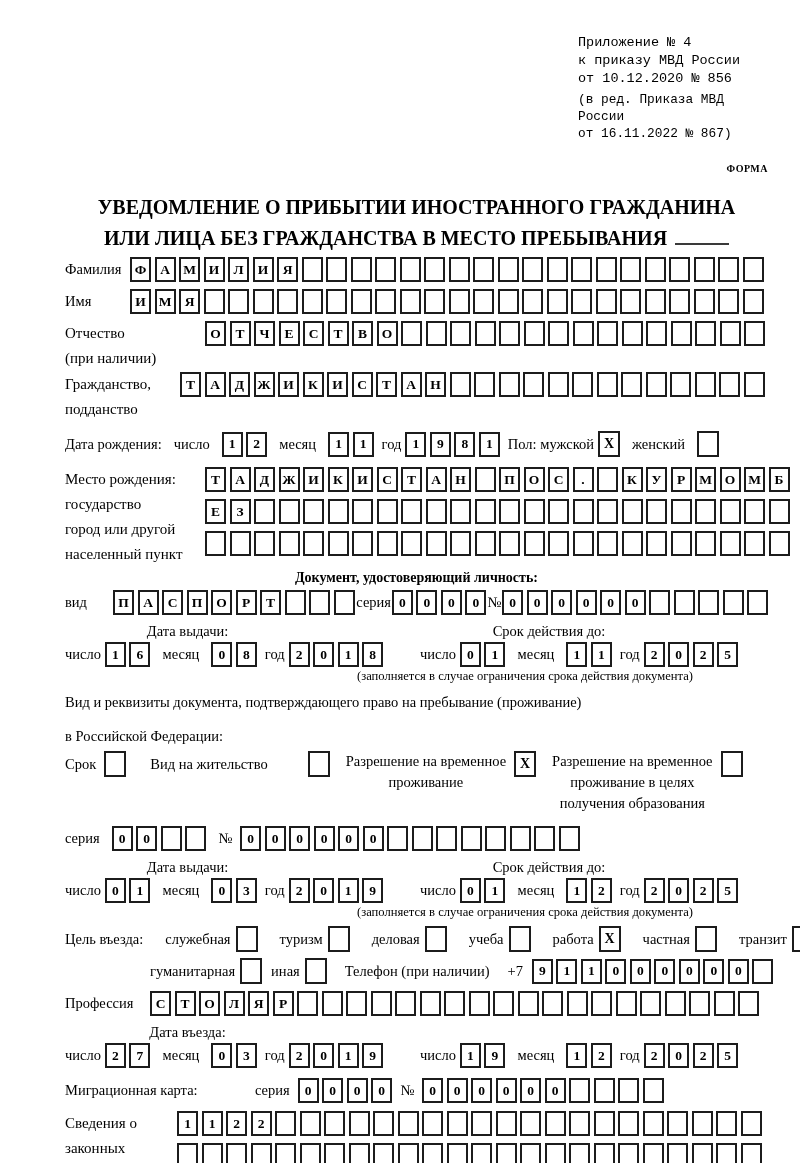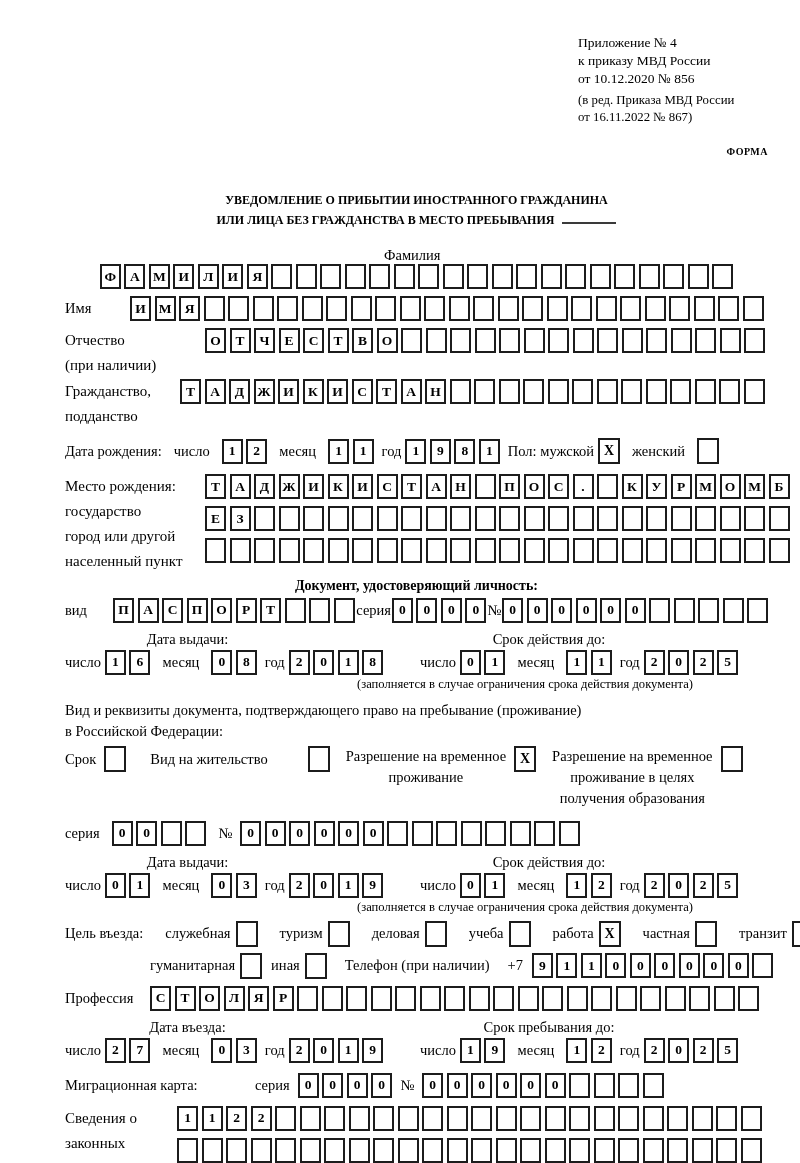--- a/index.html
+++ b/index.html
@@ -1,22 +1,22 @@
 <!DOCTYPE html>
 <html><head>
 <meta charset="utf-8">
 <style>
   html,body{margin:0;padding:0;background:#fff;}
   .page{width:800px;height:1163px;box-sizing:border-box;background:#fff;color:#000;
     font-family:"Liberation Serif","DejaVu Serif",serif;padding:34px 32px 0 65px;
     overflow:hidden;position:relative;}
-  .appendix{margin-left:auto;width:190px;font-size:13.5px;line-height:1.32;}
+  .appendix{margin-left:auto;width:190px;font-size:13.5px;line-height:1.32;font-family:Liberation Mono, monospace;}
   .appendix .sub{margin-top:5px;font-size:12.8px;}
   .form-label{margin-top:20px;text-align:right;font-weight:bold;font-size:10px;letter-spacing:.5px;}
-  .title{margin-top:34px;text-align:center;font-weight:bold;font-size:12px;line-height:1.55;}
+  .title{margin-top:18px;text-align:center;font-weight:bold;font-size:20px;line-height:1.55;}
   .uline{display:inline-block;width:54px;border-bottom:2px solid #3a3a3a;height:1em;margin-left:8px;vertical-align:baseline;}
   .section-heading{margin-top:22px;text-align:center;font-weight:bold;font-size:14.2px;}
   .row{display:flex;align-items:center;margin-top:7px;}
   .row.top{align-items:flex-start;}
   .label{font-size:14.5px;flex:0 0 auto;}
   .lblcol{flex:0 0 auto;font-size:15px;line-height:1.6;}
   .lblcol div:first-child{line-height:25px;}
   .cells{display:flex;gap:3.5px;flex:0 0 auto;}
   .cell{width:21px;height:25px;border:2px solid #1c1c1c;box-sizing:border-box;flex:0 0 auto;
     display:flex;align-items:center;justify-content:center;font-size:13.5px;font-weight:600;}
@@ -51,21 +51,21 @@
   </div>
 
   <div class="form-label">ФОРМА</div>
 
   <div class="title">
     <div>УВЕДОМЛЕНИЕ О ПРИБЫТИИ ИНОСТРАННОГО ГРАЖДАНИНА</div>
     <div><span>ИЛИ ЛИЦА БЕЗ ГРАЖДАНСТВА В МЕСТО ПРЕБЫВАНИЯ</span><span class="uline"></span></div>
   </div>
 
 
-  <div class="row" style="margin-top:18px;flex-direction:column;">
+  <div class="row" style="margin-top:3px;">
     <div class="label" style="width:65px;">Фамилия</div>
     <div class="cells">
         <div class="cell">Ф</div>
         <div class="cell">А</div>
         <div class="cell">М</div>
         <div class="cell">И</div>
         <div class="cell">Л</div>
         <div class="cell">И</div>
         <div class="cell">Я</div>
         <div class="cell"></div>
@@ -404,21 +404,21 @@
           <div class="cell">2</div>
           <div class="cell">0</div>
           <div class="cell">2</div>
           <div class="cell">5</div>
         </div>
     </div>
   </div>
   <div class="smallnote">(заполняется в случае ограничения срока действия документа)</div>
 
   <div class="intro">Вид и реквизиты документа, подтверждающего право на пребывание (проживание)</div>
-  <div class="intro" style="margin-top:4px;">в Российской Федерации:</div>
+  <div class="intro" style="margin-top:17px;">в Российской Федерации:</div>
 
   <div class="row top" style="margin-top:6px;">
     <div class="optgroup">
       <div class="optlabel" style="line-height:26px;">Срок</div>
       <div class="checkbox"></div>
     </div>
     <div class="gap24"></div>
     <div class="optgroup">
       <div class="optlabel" style="line-height:26px;">Вид на жительство</div>
       <div class="gap24"></div>
@@ -613,21 +613,20 @@
         <div class="cell"></div>
         <div class="cell"></div>
         <div class="cell"></div>
         <div class="cell"></div>
         <div class="cell"></div>
       </div>
   </div>
 
   <div class="twocol" style="margin-top:8px;">
     <div class="hdr-left">Дата въезда:</div>
-    <div class="hdr-right">Срок пребывания до:</div>
   </div>
   <div class="twocol" style="margin-top:2px;">
     <div class="col-left">
       <div class="label">число</div>
         <div class="gap4"></div>
       <div class="cells">
           <div class="cell">2</div>
           <div class="cell">7</div>
         </div>
         <div class="gap12"></div>

